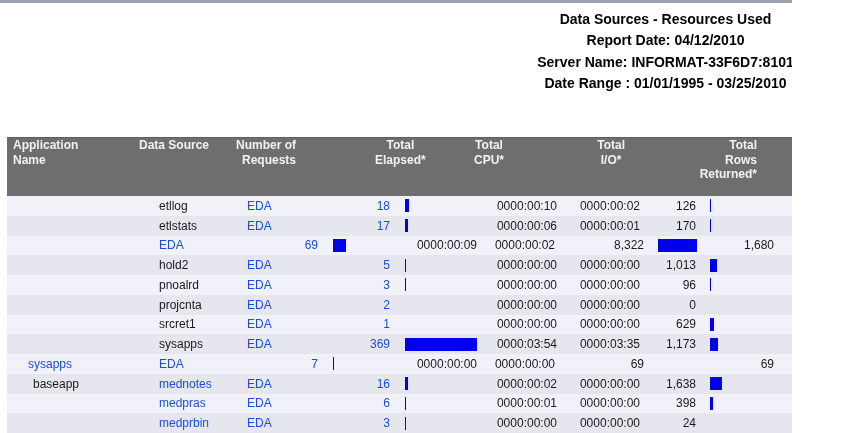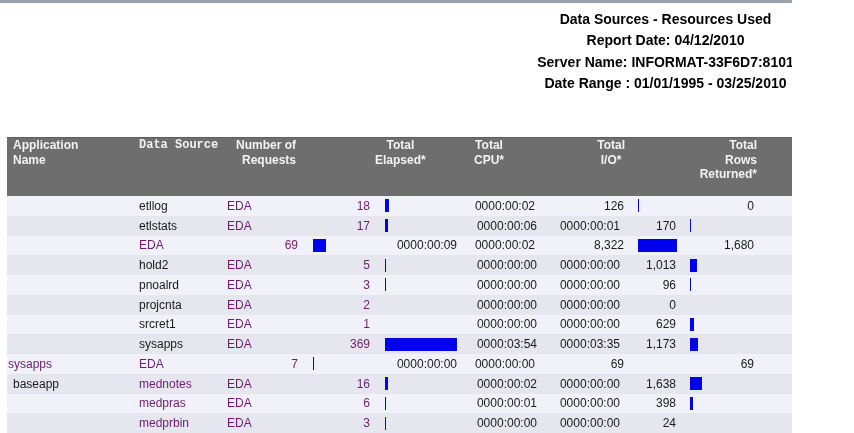--- a/index.html
+++ b/index.html
@@ -15,49 +15,49 @@
   .title-line { font-size:14px; font-weight:bold; color:#000; line-height:21.4px; white-space:nowrap; }
 
   
   .rtable { position:absolute; top:137px; left:7px; width:847px; }
   .thead, .tr { display:grid; grid-template-columns:131px 88px 74px 72px 88px 80px 85px 52px 88px 89px; }
   .thead { height:59px; background:#6e6e6e; border-top:1px solid #5f5f5f; color:#f2f2f2; }
   .th { display:flex; flex-direction:column; padding-bottom:6px;
         font-size:12px; font-weight:bold; line-height:14.5px; }
   .hgroup { display:inline-block; width:max-content; white-space:nowrap; }
   .th.c-app { padding-left:6px; }
-  .th.c-ds  { padding-left:1px;font-family:Liberation Mono, monospace; }
+  .th.c-ds  { padding-left:1px; }
   .th.c-type{ padding-left:1px; }
   .th.c-req { align-items:flex-end; padding-right:4px; }
   .th.c-req .hgroup { text-align:right; }
   .th.c-ela { align-items:flex-start; padding-left:3px; }
   .th.c-ela .hgroup { text-align:center; }
   .th.c-cpu { align-items:flex-start; padding-left:14px; }
   .th.c-cpu .hgroup { text-align:center; }
   .th.c-io  { align-items:flex-end; padding-right:0; }
   .th.c-io .hgroup { text-align:center; }
   .th.c-rows{ align-items:flex-end; padding-right:8px; }
   .th.c-rows .hgroup { text-align:right; }
 
   .tbody { width:847px; }
-  .tr { height:19.75px; }
+  .tr { height:19.75px;padding-left:20px; }
   .tr.light { background:#f1f1f9; }
   .tr.dark  { background:#e6e6ee; }
   .td { display:flex; align-items:center; font-size:12px; white-space:nowrap; overflow:hidden; color:#1a1a1a; }
   .td.c-app { padding-left:6px; }
   .td.c-ds  { padding-left:1px; }
   .td.c-type{ padding-left:1px; }
   .td.c-req { justify-content:flex-end; padding-right:2px; }
   .td.c-ela { justify-content:flex-end; padding-right:3px; }
   .td.c-cpu { justify-content:flex-end; padding-right:5px; }
   .td.c-io  { justify-content:flex-end; padding-right:1px; }
   .td.c-rows{ justify-content:flex-end; padding-right:11px; }
   .td.c-reqbar { padding-left:13px; }
   .td.c-iobar  { padding-left:13px; }
-  .link { color:#701a75; }
+  .link { color:#1d4ed8; }
   .bar { height:13px; background:#0000ee; }
 </style>
 </head>
 <body>
 
 <div class="canvas">
   <div class="top-strip"></div>
 
   <div class="title-block">
     <div class="title-line">Data Sources - Resources Used</div>
@@ -115,20 +115,21 @@
     </div>
     <div class="tbody" id="tbody">
   <div class="tr light">
     <div class="td c-app"></div>
     <div class="td c-ds">etllog</div>
     <div class="td c-type link">EDA</div>
     <div class="td c-req link">18</div>
     <div class="td c-reqbar">
       <div class="bar" style="width: 4px;"></div>
     </div>
+    <div class="td c-ela">0000:00:10</div>
     <div class="td c-cpu">0000:00:02</div>
     <div class="td c-io">126</div>
     <div class="td c-iobar">
       <div class="bar" style="width: 1px;"></div>
     </div>
     <div class="td c-rows">0</div>
   </div>
 
   <div class="tr dark">
     <div class="td c-app"></div>

